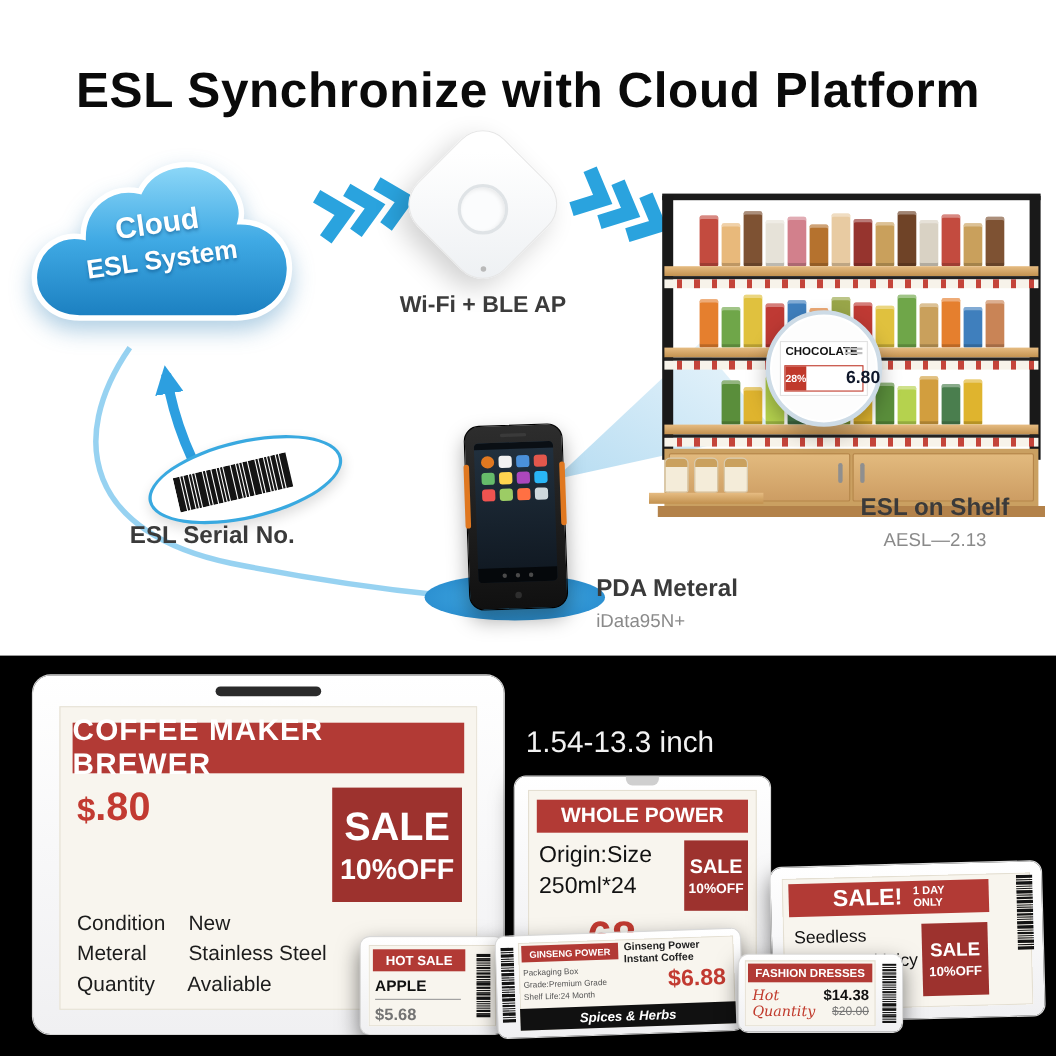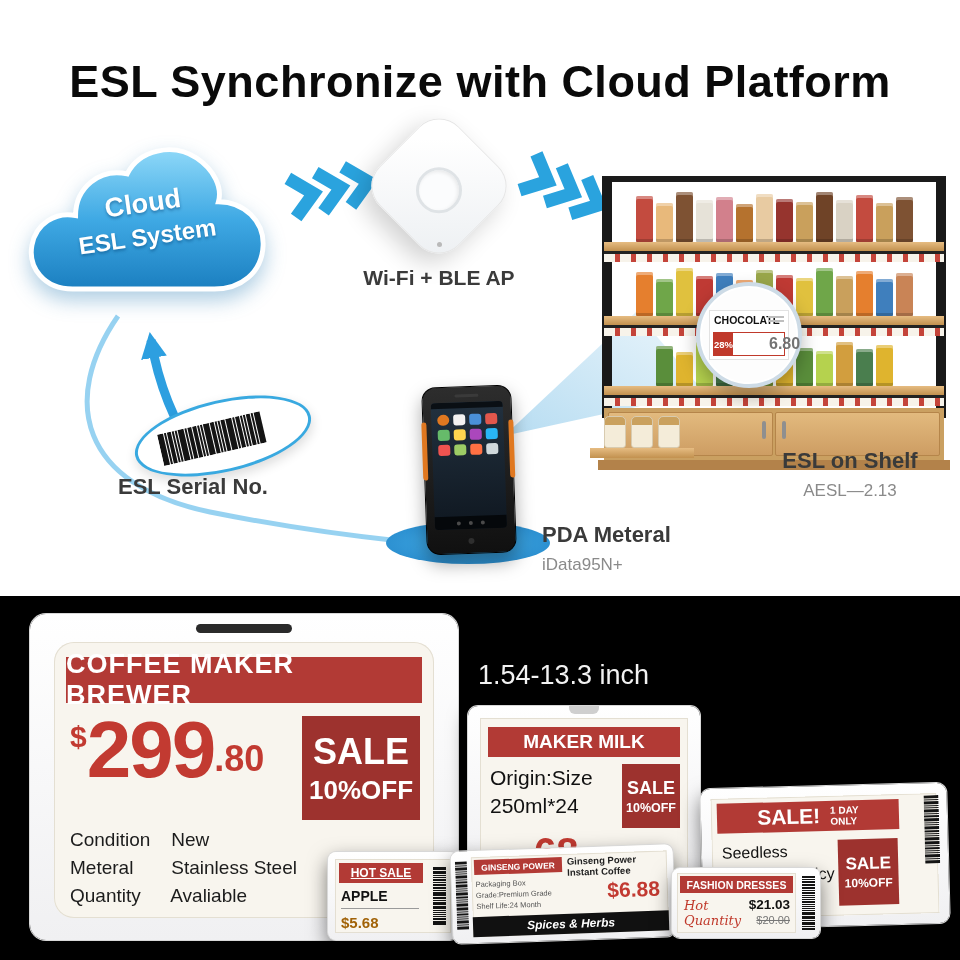--- a/index.html
+++ b/index.html
@@ -73,21 +73,21 @@
     box-shadow:0 8px 18px rgba(0,0,0,.28), inset 0 0 0 2px rgba(255,255,255,.85);}
   .mini-tag{position:absolute;left:9px;top:24px;right:9px;height:48px;background:#fff;
     border:1px solid #e2e2e2;}
   .mini-name{position:absolute;left:4px;top:3px;font-size:10.5px;font-weight:bold;color:#111;}
   .mini-meta{position:absolute;right:4px;top:5px;width:16px;}
   .mini-meta i{display:block;height:2px;background:#bfbfbf;margin-bottom:2px;}
   .mini-row{position:absolute;left:3px;right:3px;bottom:3px;height:22px;
     border:1px solid #c0392b;display:flex;}
   .mini-disc{width:30px;background:#c0392b;color:#fff;font-size:9.5px;font-weight:bold;
     display:flex;align-items:center;justify-content:center;}
-  .mini-price{flex:1;color:#737373;font-weight:bold;font-size:16px;
+  .mini-price{flex:1;color:#0f172a;font-weight:bold;font-size:16px;
     display:flex;align-items:center;justify-content:center;margin-left:36px;}
 
   .shelf-caption{position:absolute;left:768px;top:448px;width:164px;text-align:center;}
   .cap-t{font-size:22px;font-weight:bold;color:#3a3a3a;}
   .cap-m{font-size:17px;color:#8a8a8a;margin-top:7px;}
 
   
   .serial-oval{position:absolute;left:133px;top:400px;width:174px;height:66px;
     transform:rotate(-13deg);background:#fff;border:3px solid #39a9e0;border-radius:50%;
     display:flex;align-items:center;justify-content:center;
@@ -134,21 +134,21 @@
   .screen{position:absolute;background:#f8f5ee;box-shadow:inset 0 0 0 1px #e4dfd2;}
   .banner{background:#b23a35;color:#fff;font-weight:bold;display:flex;
     align-items:center;justify-content:center;}
   .salebox{background:#9d322e;color:#fff;display:flex;flex-direction:column;
     align-items:center;justify-content:center;gap:2px;font-weight:bold;}
 
   
   .tag-coffee{position:absolute;left:30px;top:18px;width:428px;height:326px;border-radius:16px;z-index:1;}
   .tab-slot{position:absolute;top:10px;left:50%;transform:translateX(-50%);
     width:96px;height:9px;background:#2a2a2a;border-radius:5px;}
-  .coffee-screen{left:24px;top:28px;right:24px;bottom:22px;border-radius:20px;}
+  .coffee-screen{left:24px;top:28px;right:24px;bottom:22px;}
   .coffee-banner{position:absolute;left:12px;top:15px;right:12px;height:46px;font-size:27px;letter-spacing:1px;}
   .coffee-price{position:absolute;left:16px;top:70px;display:flex;align-items:flex-start;color:#c23a31;}
   .coffee-price .cur{font-size:30px;font-weight:bold;padding-top:8px;}
   .coffee-price .main{font-size:80px;font-weight:bold;line-height:.95;letter-spacing:-2px;}
   .coffee-price .cents{font-size:36px;font-weight:bold;align-self:flex-end;padding-bottom:8px;}
   .coffee-sale{position:absolute;right:14px;top:74px;width:118px;height:104px;}
   .coffee-sale .s1{font-size:36px;}
   .coffee-sale .s2{font-size:26px;}
   .coffee-specs{position:absolute;left:16px;top:184px;font-size:19px;color:#1c1c1c;line-height:28px;}
   .spec-k{display:inline-block;width:96px;}
@@ -162,24 +162,24 @@
   .milk-l1{position:absolute;left:10px;top:48px;font-size:21px;color:#111;}
   .milk-l2{position:absolute;left:10px;top:76px;font-size:21px;color:#111;}
   .milk-sale{position:absolute;right:8px;top:46px;width:58px;height:64px;}
   .milk-sale .s1{font-size:18px;}
   .milk-sale .s2{font-size:12.5px;}
   .milk-price{position:absolute;left:54px;top:112px;font-size:40px;font-weight:bold;color:#c23a31;}
 
   
   .tag-apple{position:absolute;left:328px;top:256px;width:130px;height:88px;border-radius:8px;z-index:3;}
   .apple-screen{left:7px;top:7px;right:7px;bottom:7px;}
-  .apple-banner{position:absolute;left:4px;top:4px;right:28px;height:20px;font-size:12px;text-decoration:underline;}
+  .apple-banner{position:absolute;left:4px;top:4px;right:28px;height:20px;font-size:12px;}
   .apple-name{position:absolute;left:6px;top:29px;font-size:14px;font-weight:bold;color:#111;}
   .apple-div{position:absolute;left:6px;right:32px;top:49px;height:1px;background:#9a9a9a;}
-  .apple-price{position:absolute;left:6px;top:55px;font-size:15px;font-weight:bold;color:#a16207;}
+  .apple-price{position:absolute;left:6px;top:55px;font-size:15px;font-weight:bold;color:#737373;}
   .apple-bc{position:absolute;right:5px;top:8px;width:13px;height:58px;}
 
   
   .tag-ginseng{position:absolute;left:452px;top:252px;width:222px;height:92px;border-radius:8px;
     transform:rotate(-2deg);z-index:4;}
   .gin-screen{left:20px;top:6px;right:6px;bottom:6px;}
   .gin-brand{position:absolute;left:3px;top:3px;width:88px;height:15px;font-size:8.5px;}
   .gin-t{position:absolute;left:96px;top:2px;font-size:9.5px;font-weight:bold;color:#222;line-height:11px;}
   .gin-specs{position:absolute;left:4px;top:22px;font-size:7.5px;color:#555;line-height:11px;}
   .gin-price{position:absolute;right:8px;top:26px;font-size:21px;font-weight:bold;color:#c23a31;}
@@ -434,21 +434,20 @@
   <section id="bottom">
 
     <div class="bottom-sub">1.54-13.3 inch</div>
 
     <div class="esl tag-coffee">
       <div class="tab-slot"></div>
       <div class="screen coffee-screen">
         <div class="banner coffee-banner">COFFEE MAKER BREWER</div>
         <div class="coffee-price">
           <span class="cur">$</span>
-          <span class="main">299</span>
           <span class="cents">.80</span>
         </div>
         <div class="salebox coffee-sale">
           <span class="s1">SALE</span>
           <span class="s2">10%OFF</span>
         </div>
         <div class="coffee-specs">
           <div>
             <span class="spec-k">Condition</span>
             <span class="spec-v">New</span>
@@ -461,21 +460,21 @@
             <span class="spec-k">Quantity</span>
             <span class="spec-v">Avaliable</span>
           </div>
         </div>
       </div>
     </div>
 
     <div class="esl tag-milk">
       <div class="notch"></div>
       <div class="screen milk-screen">
-        <div class="banner milk-banner">MAKER MILK</div>
+        <div class="banner milk-banner">WHOLE POWER</div>
         <div class="milk-l1">Origin:Size</div>
         <div class="milk-l2">250ml*24</div>
         <div class="salebox milk-sale">
           <span class="s1">SALE</span>
           <span class="s2">10%OFF</span>
         </div>
         <div class="milk-price">68</div>
       </div>
     </div>
 
@@ -605,21 +604,21 @@
     </div>
 
     <div class="esl tag-fashion">
       <div class="screen fash-screen">
         <div class="banner fash-banner">FASHION DRESSES</div>
         <div class="fash-script">
           <div>Hot</div>
           <div>Quantity</div>
         </div>
         <div class="fash-prices">
-          <div class="fash-price">$21.03</div>
+          <div class="fash-price">$14.38</div>
           <div class="fash-old">$20.00</div>
         </div>
       </div>
       <div class="barcode v fash-bc">
           <i style="height: 3.3px;"></i>
           <i style="height: 1.1px;"></i>
           <i style="height: 2.2px;"></i>
           <i style="height: 1.1px;"></i>
           <i style="height: 1.1px;"></i>
           <i style="height: 3.3px;"></i>

